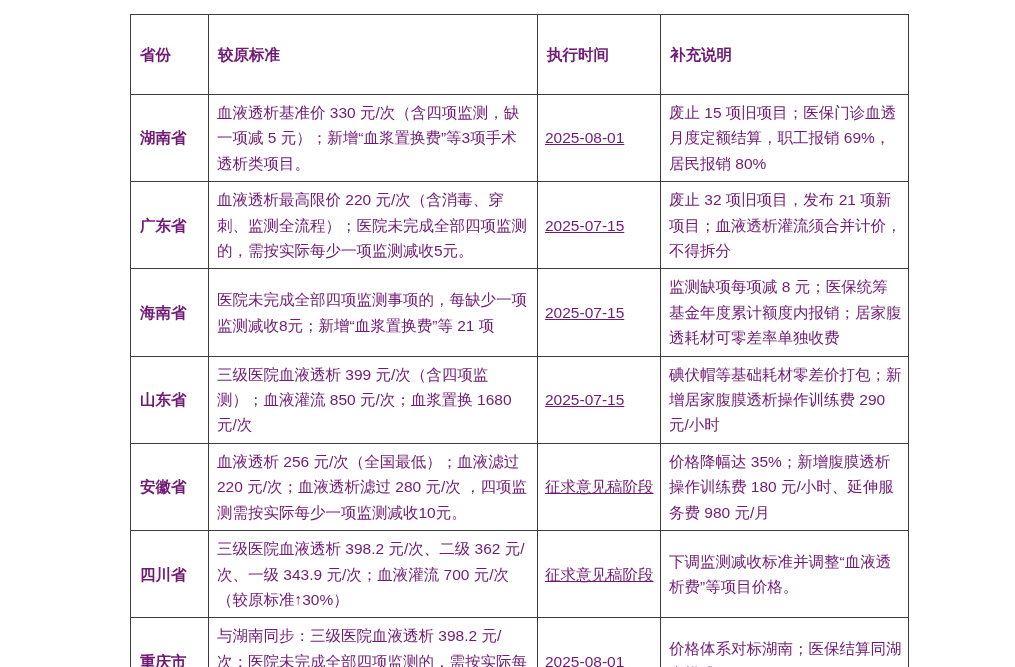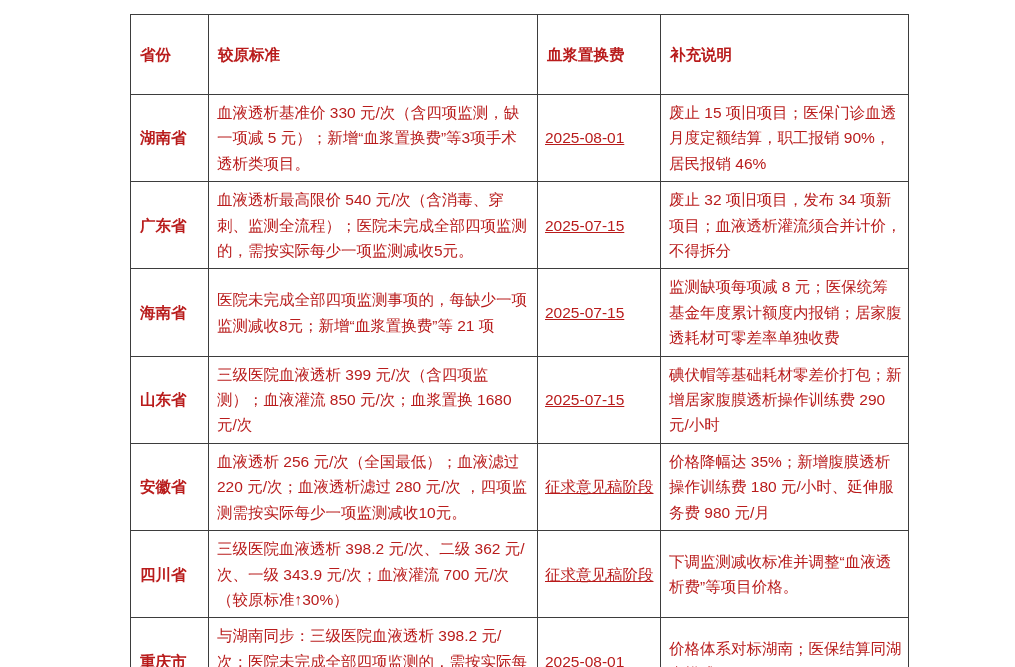--- a/index.html
+++ b/index.html
@@ -32,21 +32,21 @@
   .pricing-table col.c-province { width: 78px; }
   .pricing-table col.c-content  { width: 329px; }
   .pricing-table col.c-date     { width: 123px; }
   .pricing-table col.c-notes    { width: 248px; }
 
   .pricing-table th,
   .pricing-table td {
     border: 1.5px solid #3d3d3d;
     vertical-align: middle;
     text-align: left;
-    color: #b91c1c;
+    color: #701a75;
     word-break: break-all;
   }
   .pricing-table th {
     font-size: 15.5px;
     font-weight: bold;
     padding: 6px 6px 6px 9px;
     line-height: 1.4;
   }
   .pricing-table td {
     font-size: 15.5px;
@@ -80,36 +80,36 @@
       <colgroup>
         <col class="c-province">
           <col class="c-content">
           <col class="c-date">
           <col class="c-notes">
       </colgroup>
       <thead>
         <tr>
           <th>省份</th>
           <th>较原标准</th>
-          <th>血浆置换费</th>
+          <th>执行时间</th>
           <th>补充说明</th>
         </tr>
       </thead>
       <tbody>
         <tr>
           <td class="province">湖南省</td>
           <td class="content">血液透析基准价 330 元/次（含四项监测，缺一项减 5 元）；新增“血浆置换费”等3项手术透析类项目。</td>
           <td class="date">2025-08-01</td>
-          <td class="notes">废止 15 项旧项目；医保门诊血透月度定额结算，职工报销 90%，居民报销 46%</td>
+          <td class="notes">废止 15 项旧项目；医保门诊血透月度定额结算，职工报销 69%，居民报销 80%</td>
         </tr>
         <tr>
           <td class="province">广东省</td>
-          <td class="content">血液透析最高限价 540 元/次（含消毒、穿刺、监测全流程）；医院未完成全部四项监测的，需按实际每少一项监测减收5元。</td>
+          <td class="content">血液透析最高限价 220 元/次（含消毒、穿刺、监测全流程）；医院未完成全部四项监测的，需按实际每少一项监测减收5元。</td>
           <td class="date">2025-07-15</td>
-          <td class="notes">废止 32 项旧项目，发布 34 项新项目；血液透析灌流须合并计价，不得拆分</td>
+          <td class="notes">废止 32 项旧项目，发布 21 项新项目；血液透析灌流须合并计价，不得拆分</td>
         </tr>
         <tr>
           <td class="province">海南省</td>
           <td class="content">医院未完成全部四项监测事项的，每缺少一项监测减收8元；新增“血浆置换费”等 21 项</td>
           <td class="date">2025-07-15</td>
           <td class="notes">监测缺项每项减 8 元；医保统筹基金年度累计额度内报销；居家腹透耗材可零差率单独收费</td>
         </tr>
         <tr>
           <td class="province">山东省</td>
           <td class="content">三级医院血液透析 399 元/次（含四项监测）；血液灌流 850 元/次；血浆置换 1680 元/次</td>

